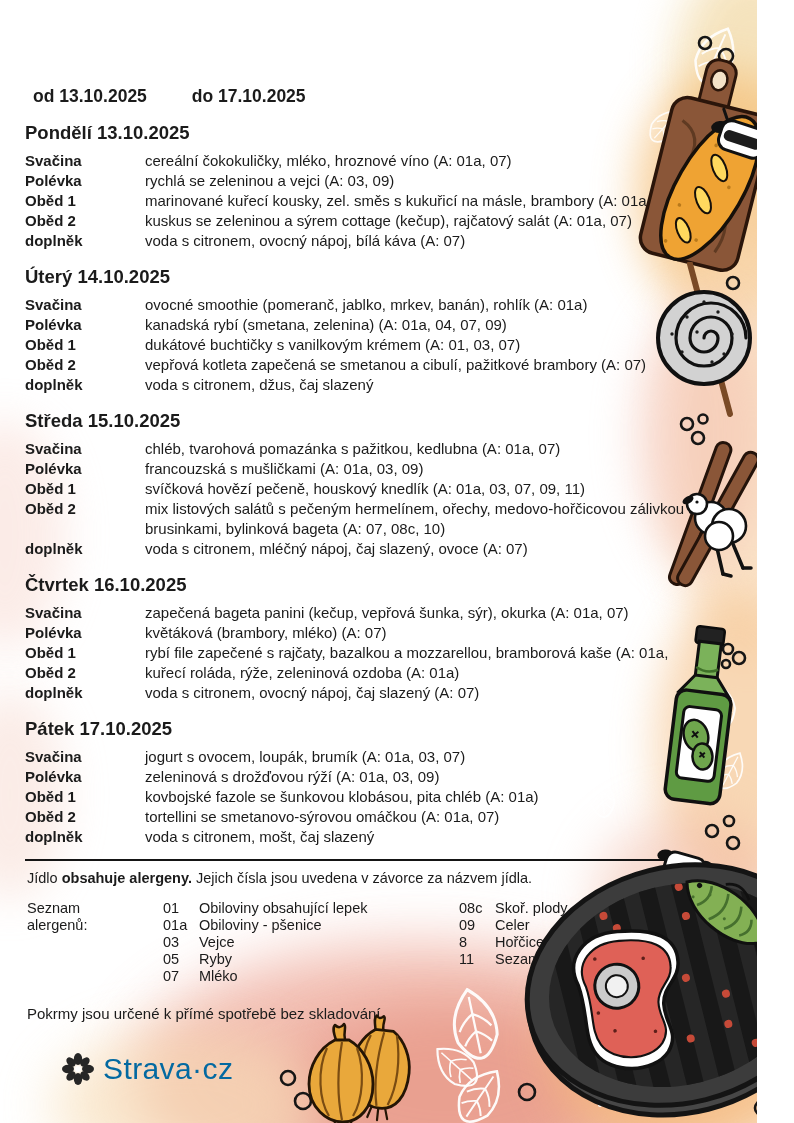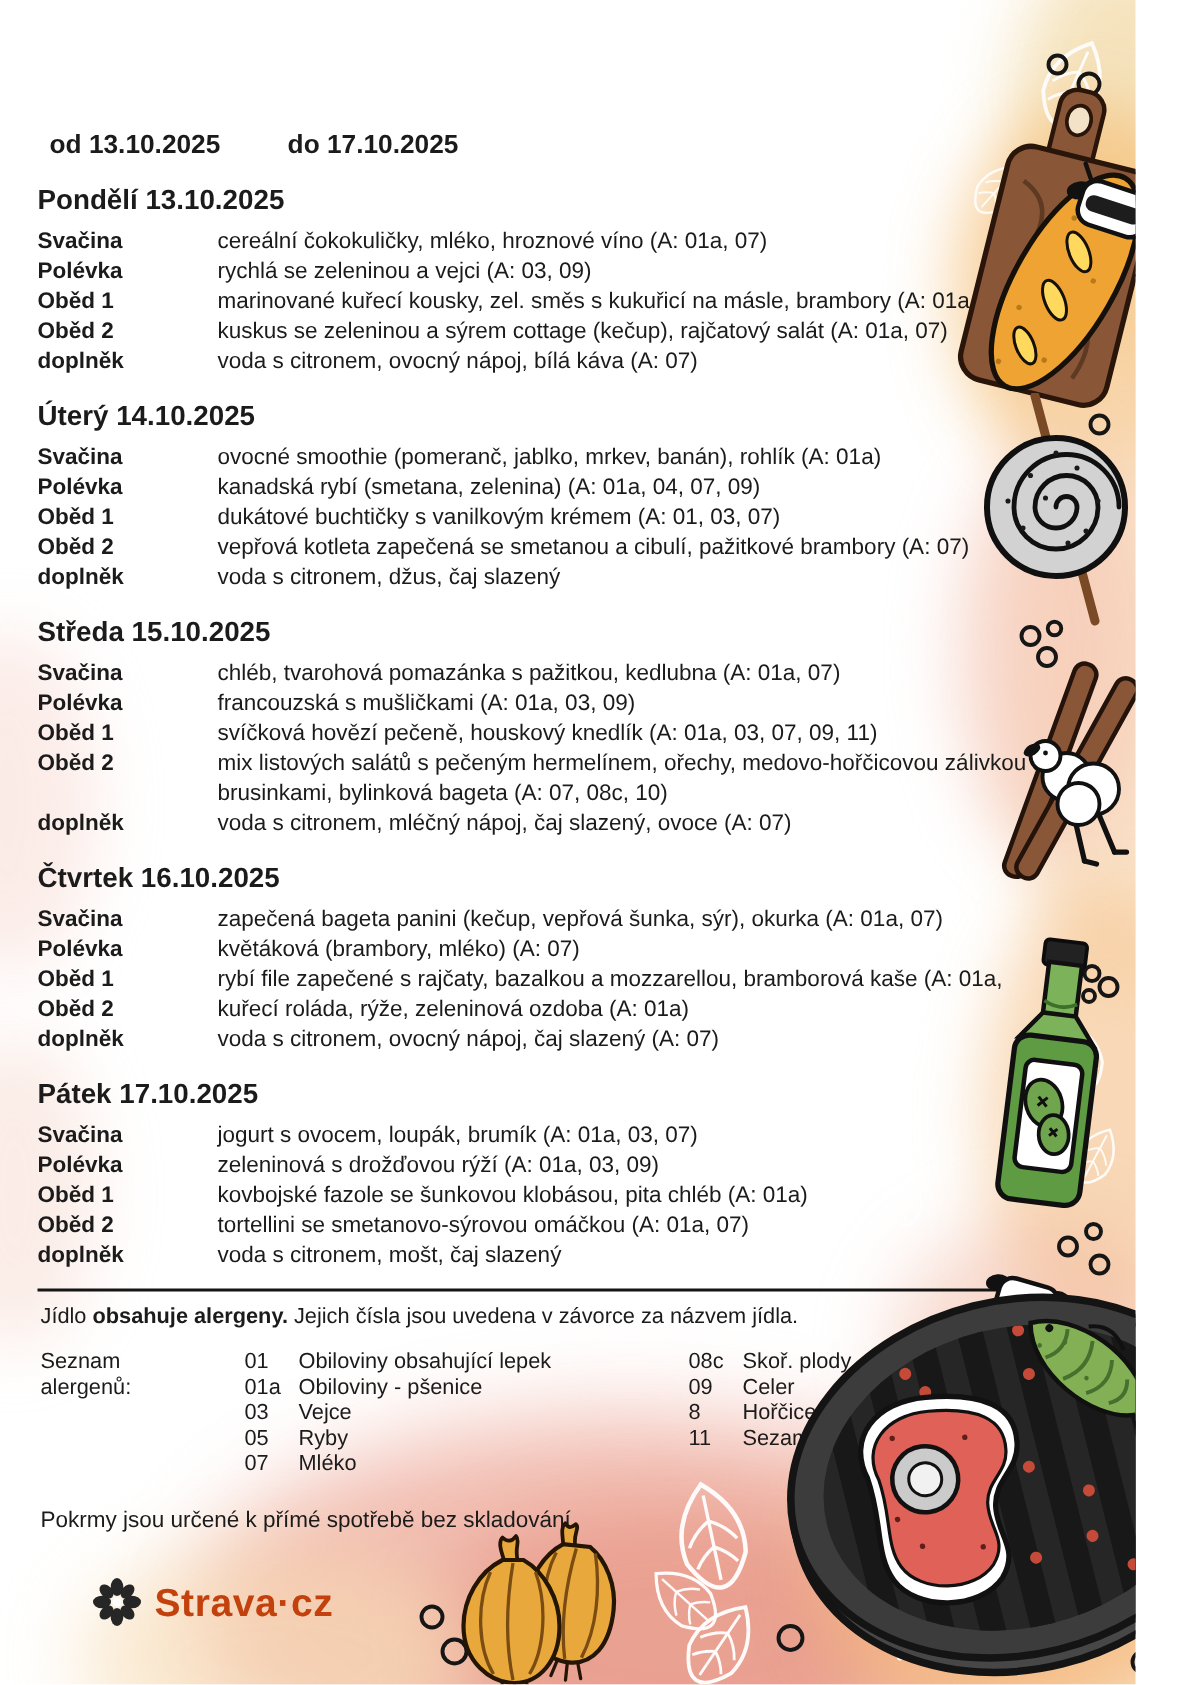--- a/index.html
+++ b/index.html
@@ -35,21 +35,21 @@
   .rule{border:none;border-top:2px solid #151515;width:648px;margin:12px 0 0 0;}
   .note{font-size:14.5px;margin:9px 0 0 2px;}
   .allergens{display:flex;font-size:14.5px;margin:14px 0 0 2px;line-height:17px;gap:20px;}
   .alg-label{flex:0 0 116px;}
   .alg-col-left{flex:0 0 276px;}
   .alg-col-right{flex:0 0 auto;}
   .alg-row{display:flex;}
   .alg-code{flex:0 0 36px;}
   .storage{font-size:15px;margin:20px 0 0 2px;}
   .logo{position:absolute;left:62px;top:1052px;display:flex;align-items:center;z-index:2;}
-  .logo-text{font-size:26px;font-weight:700;letter-spacing:.4px;color:#c2410c;margin-left:9px;}
+  .logo-text{font-size:30px;font-weight:400;letter-spacing:.4px;color:#0369a1;margin-left:9px;}
 </style>
 </head>
 <body>
 
 <div class="page">
 
   <div class="w w1"></div>
   <div class="w w2"></div>
   <div class="w w3"></div>
   <div class="w w4"></div>

